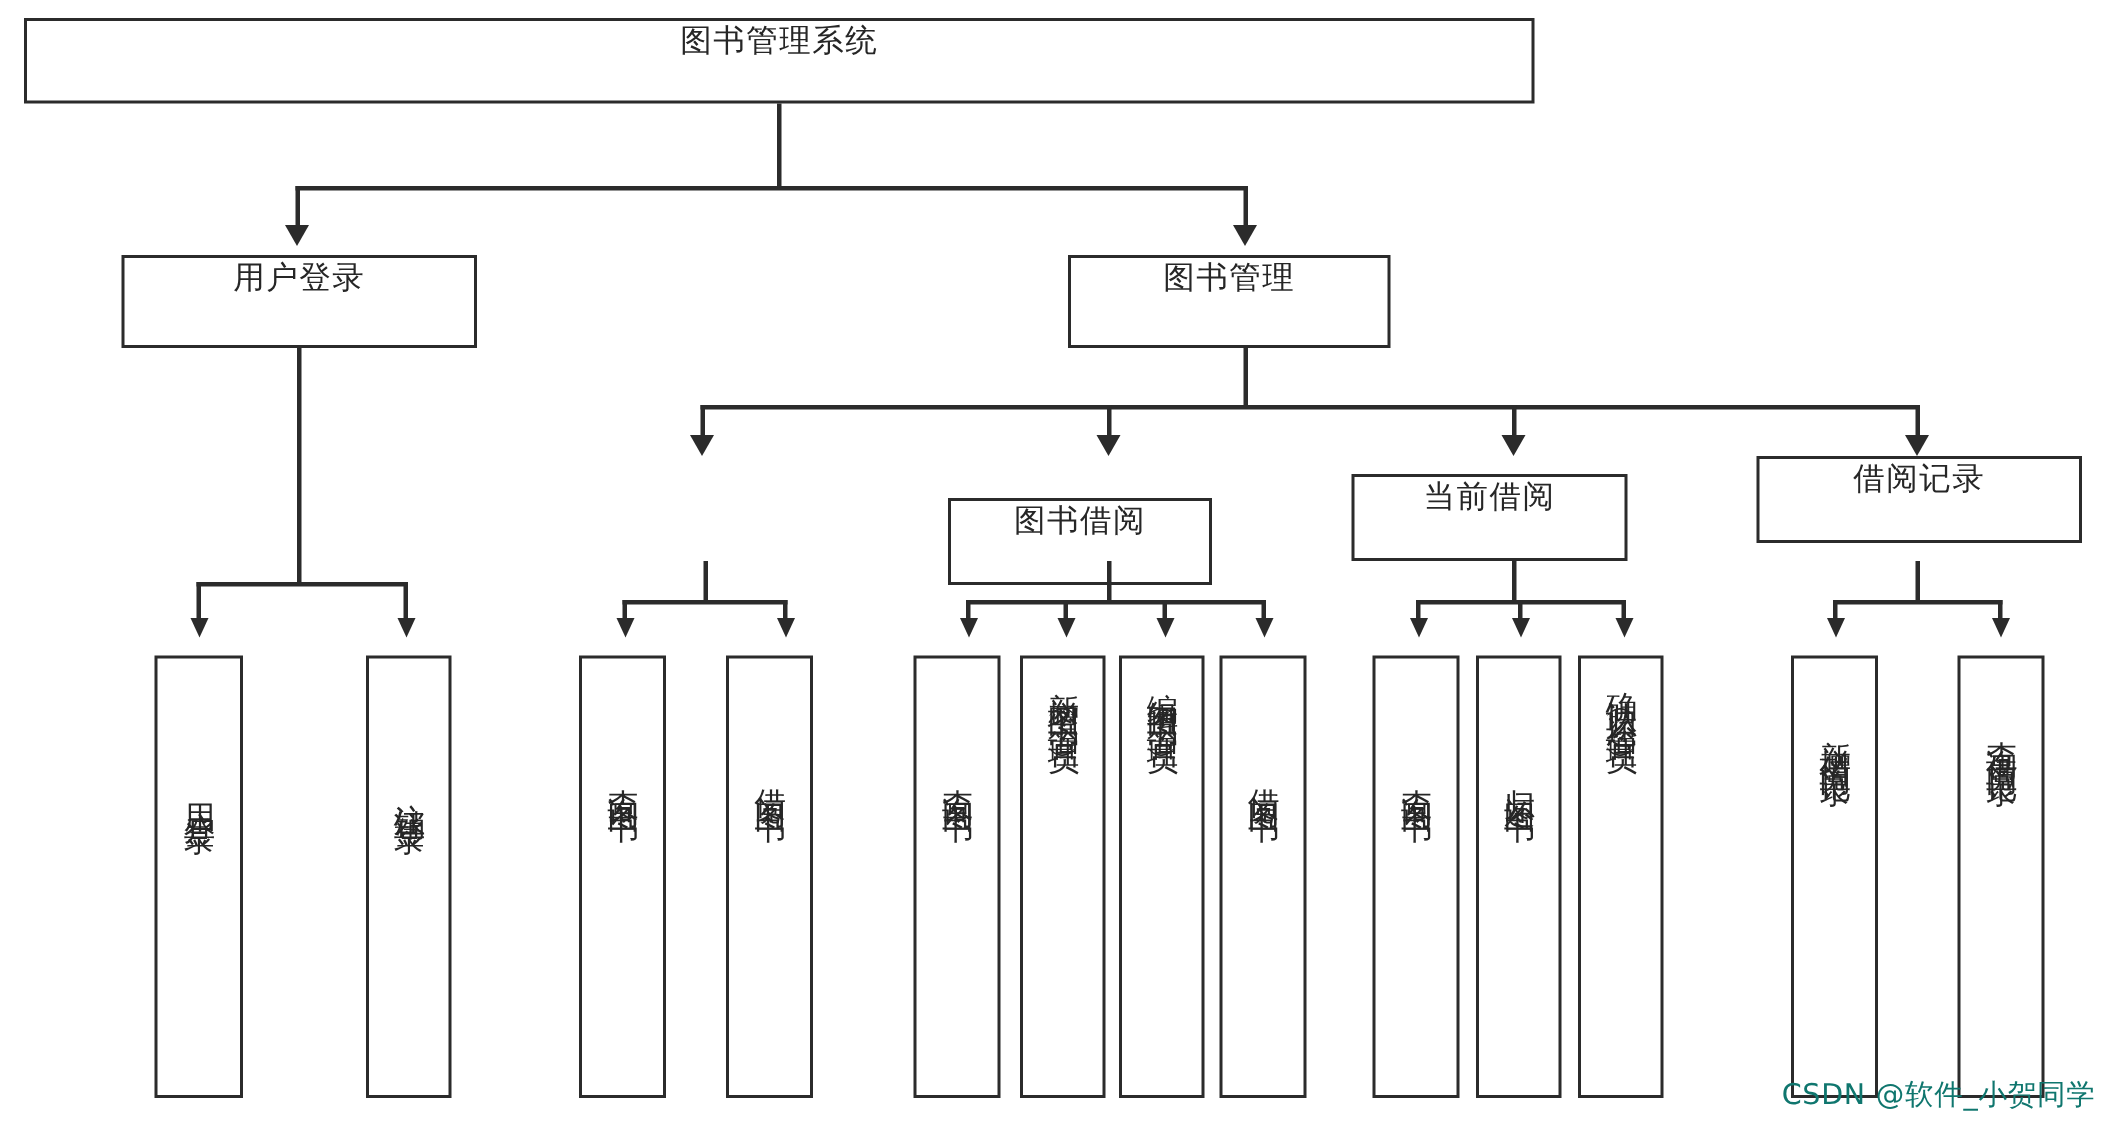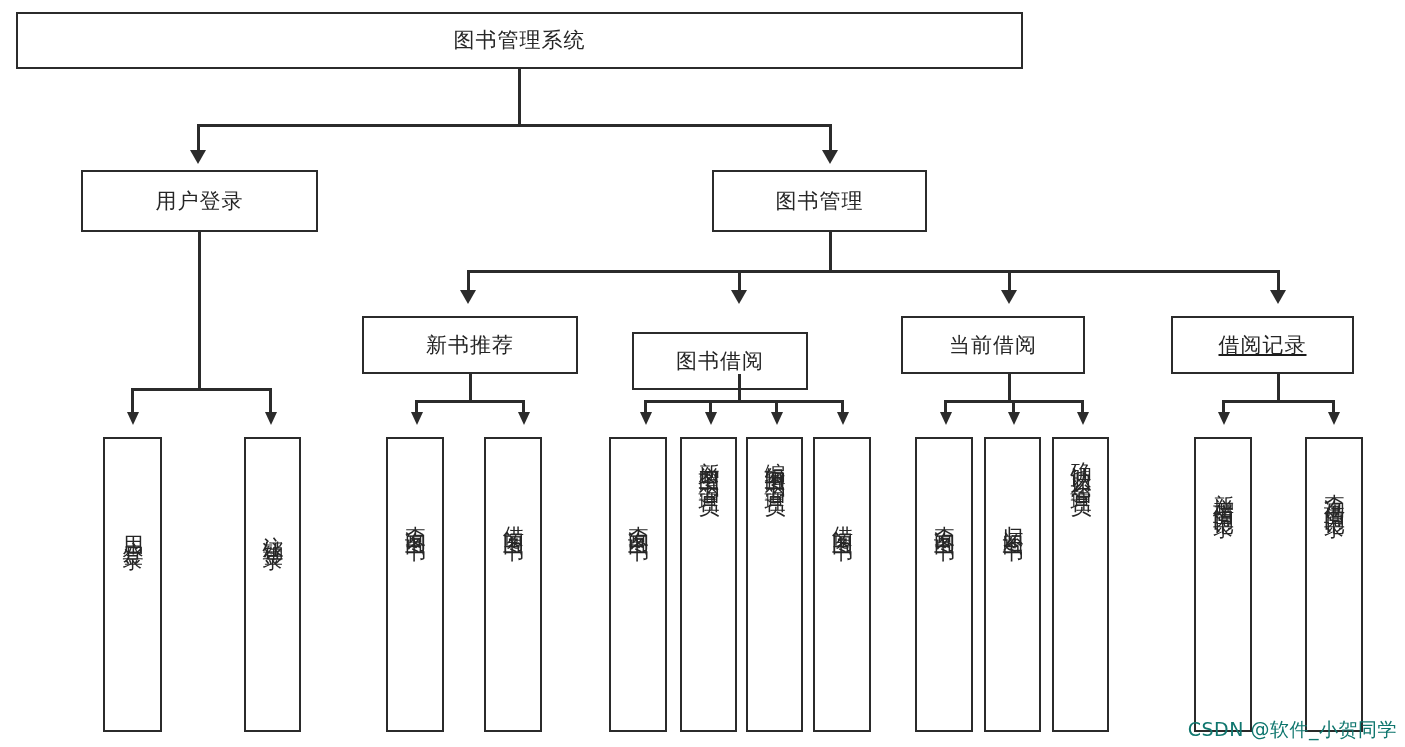--- a/index.html
+++ b/index.html
@@ -14,21 +14,21 @@
     background:#ffffff;
     overflow:hidden;
   }
   
   .node{
     position:absolute;
     box-sizing:border-box;
     background:#ffffff;
     border:2px solid #2b2b2b;
     display:flex;
-    align-items:center;
+    align-items:flex-start;
     justify-content:center;
     text-align:center;
   }
   .node .lbl{
     font-size:21px;
     line-height:1.25;
     letter-spacing:1px;
     color:#262626;
     white-space:nowrap;
   }
@@ -118,30 +118,27 @@
   <div class="ln h" style="left:467px; top:270px; width:813px;"></div>
   <div class="ln v" style="left:467px; top:270px; height:22px;"></div>
   <div class="arrow" style="left:460px; top:290px;"></div>
   <div class="ln v" style="left:738px; top:270px; height:22px;"></div>
   <div class="arrow" style="left:731px; top:290px;"></div>
   <div class="ln v" style="left:1008px; top:270px; height:22px;"></div>
   <div class="arrow" style="left:1001px; top:290px;"></div>
   <div class="ln v" style="left:1277px; top:270px; height:22px;"></div>
   <div class="arrow" style="left:1270px; top:290px;"></div>
 
-  <div class="node" style="left:362px; top:316px; width:216px; height:58px;">
-    <span class="lbl">新书推荐</span>
-  </div>
   <div class="node" style="left:632px; top:332px; width:176px; height:58px;">
     <span class="lbl">图书借阅</span>
   </div>
   <div class="node" style="left:901px; top:316px; width:184px; height:58px;">
     <span class="lbl">当前借阅</span>
   </div>
-  <div class="node" style="left:1171px; top:316px; width:183px; height:58px;text-decoration:underline;">
+  <div class="node" style="left:1171px; top:304px; width:217px; height:58px;">
     <span class="lbl">借阅记录</span>
   </div>
 
   <div class="ln v" style="left:469px; top:374px; height:28px;"></div>
   <div class="ln h" style="left:415px; top:400px; width:110px;"></div>
   <div class="ln v" style="left:415px; top:400px; height:14px;"></div>
   <div class="arrow slim" style="left:411px; top:412px;"></div>
   <div class="ln v" style="left:522px; top:400px; height:14px;"></div>
   <div class="arrow slim" style="left:518px; top:412px;"></div>
 

